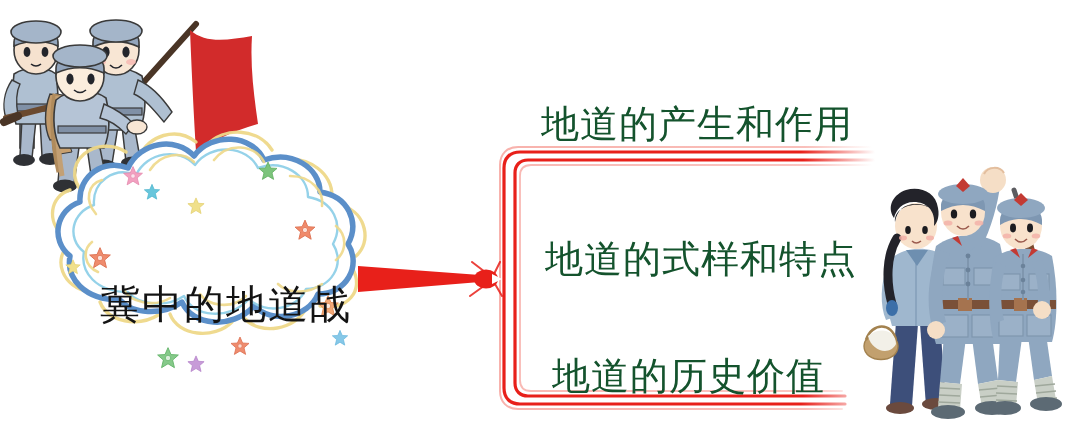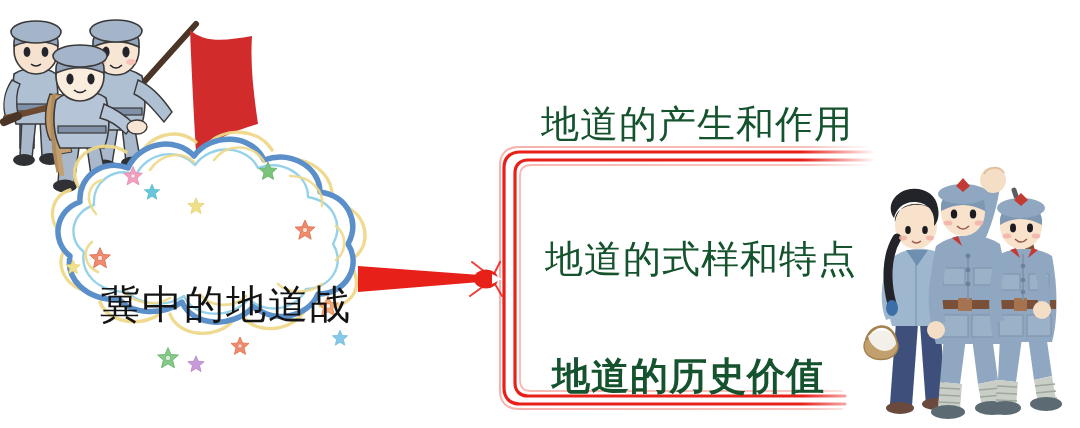--- a/index.html
+++ b/index.html
@@ -28,21 +28,21 @@
     line-height:44px;
     color:#131313;
     white-space:nowrap;
     letter-spacing:2px;
     font-weight:500;
     margin-top:20px;
   }
   .branch-label{font-size:38px;line-height:42px;}
   #lbl0{left:541px;top:103px;}
   #lbl1{left:545px;top:238px;}
-  #lbl2{left:552px;top:355px;font-weight:bold;}
+  #lbl2{left:552px;top:355px;}
 </style>
 </head>
 <body>
 
 <div id="stage">
 
   <div class="layer">
   <svg width="1080" height="428" viewBox="0 0 1080 428" xmlns="http://www.w3.org/2000/svg">
     <g>
 

